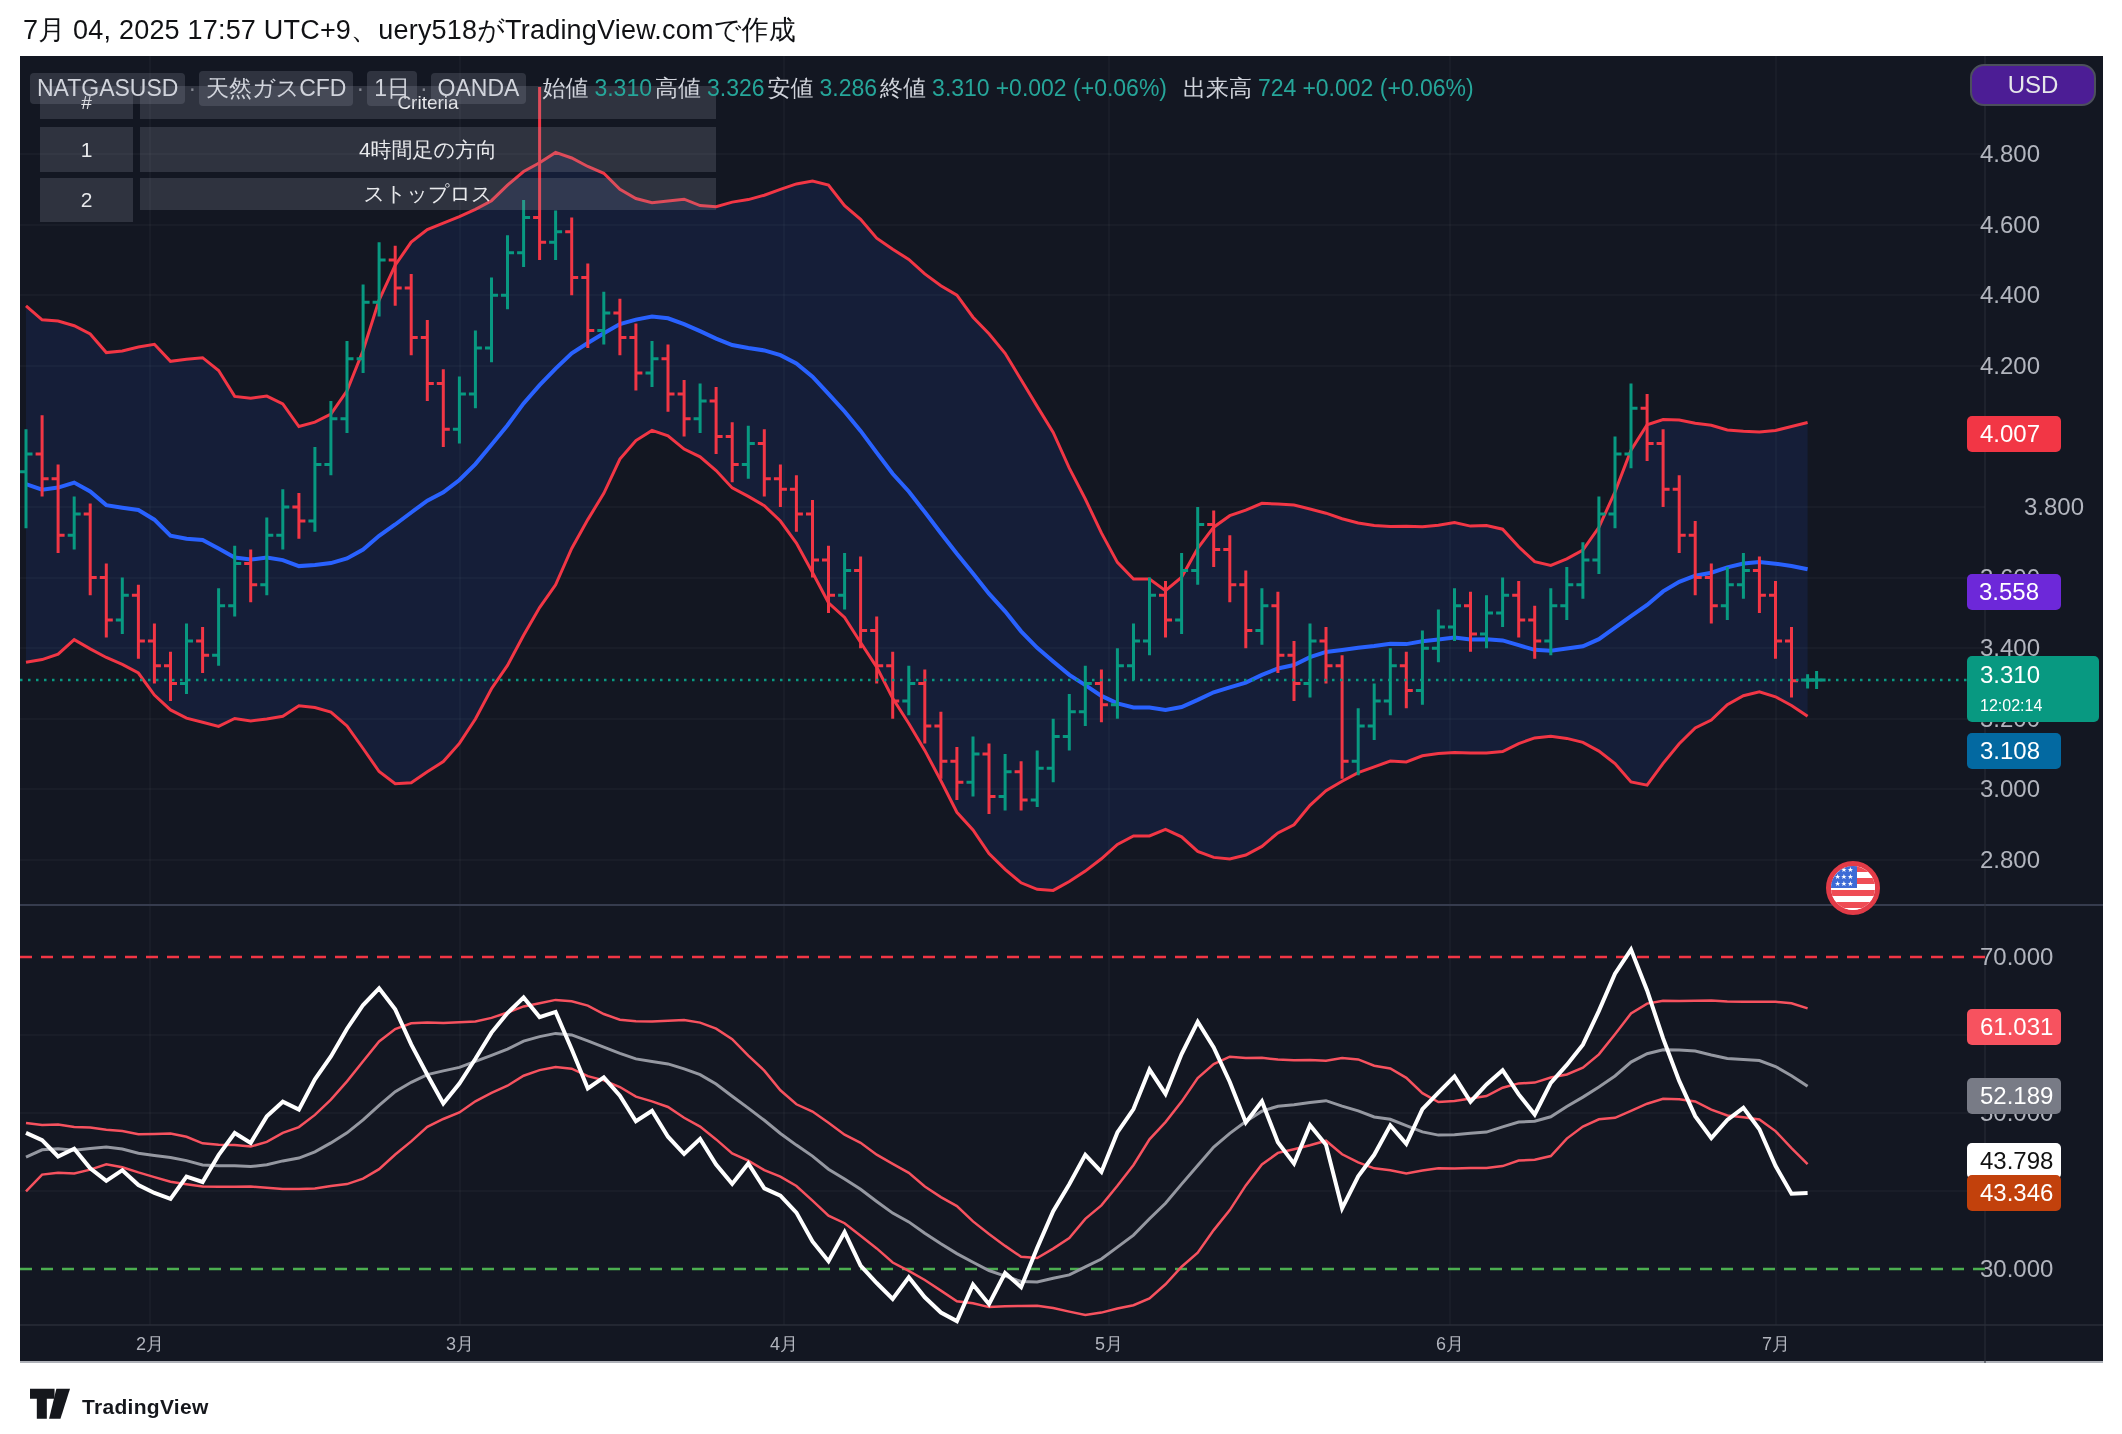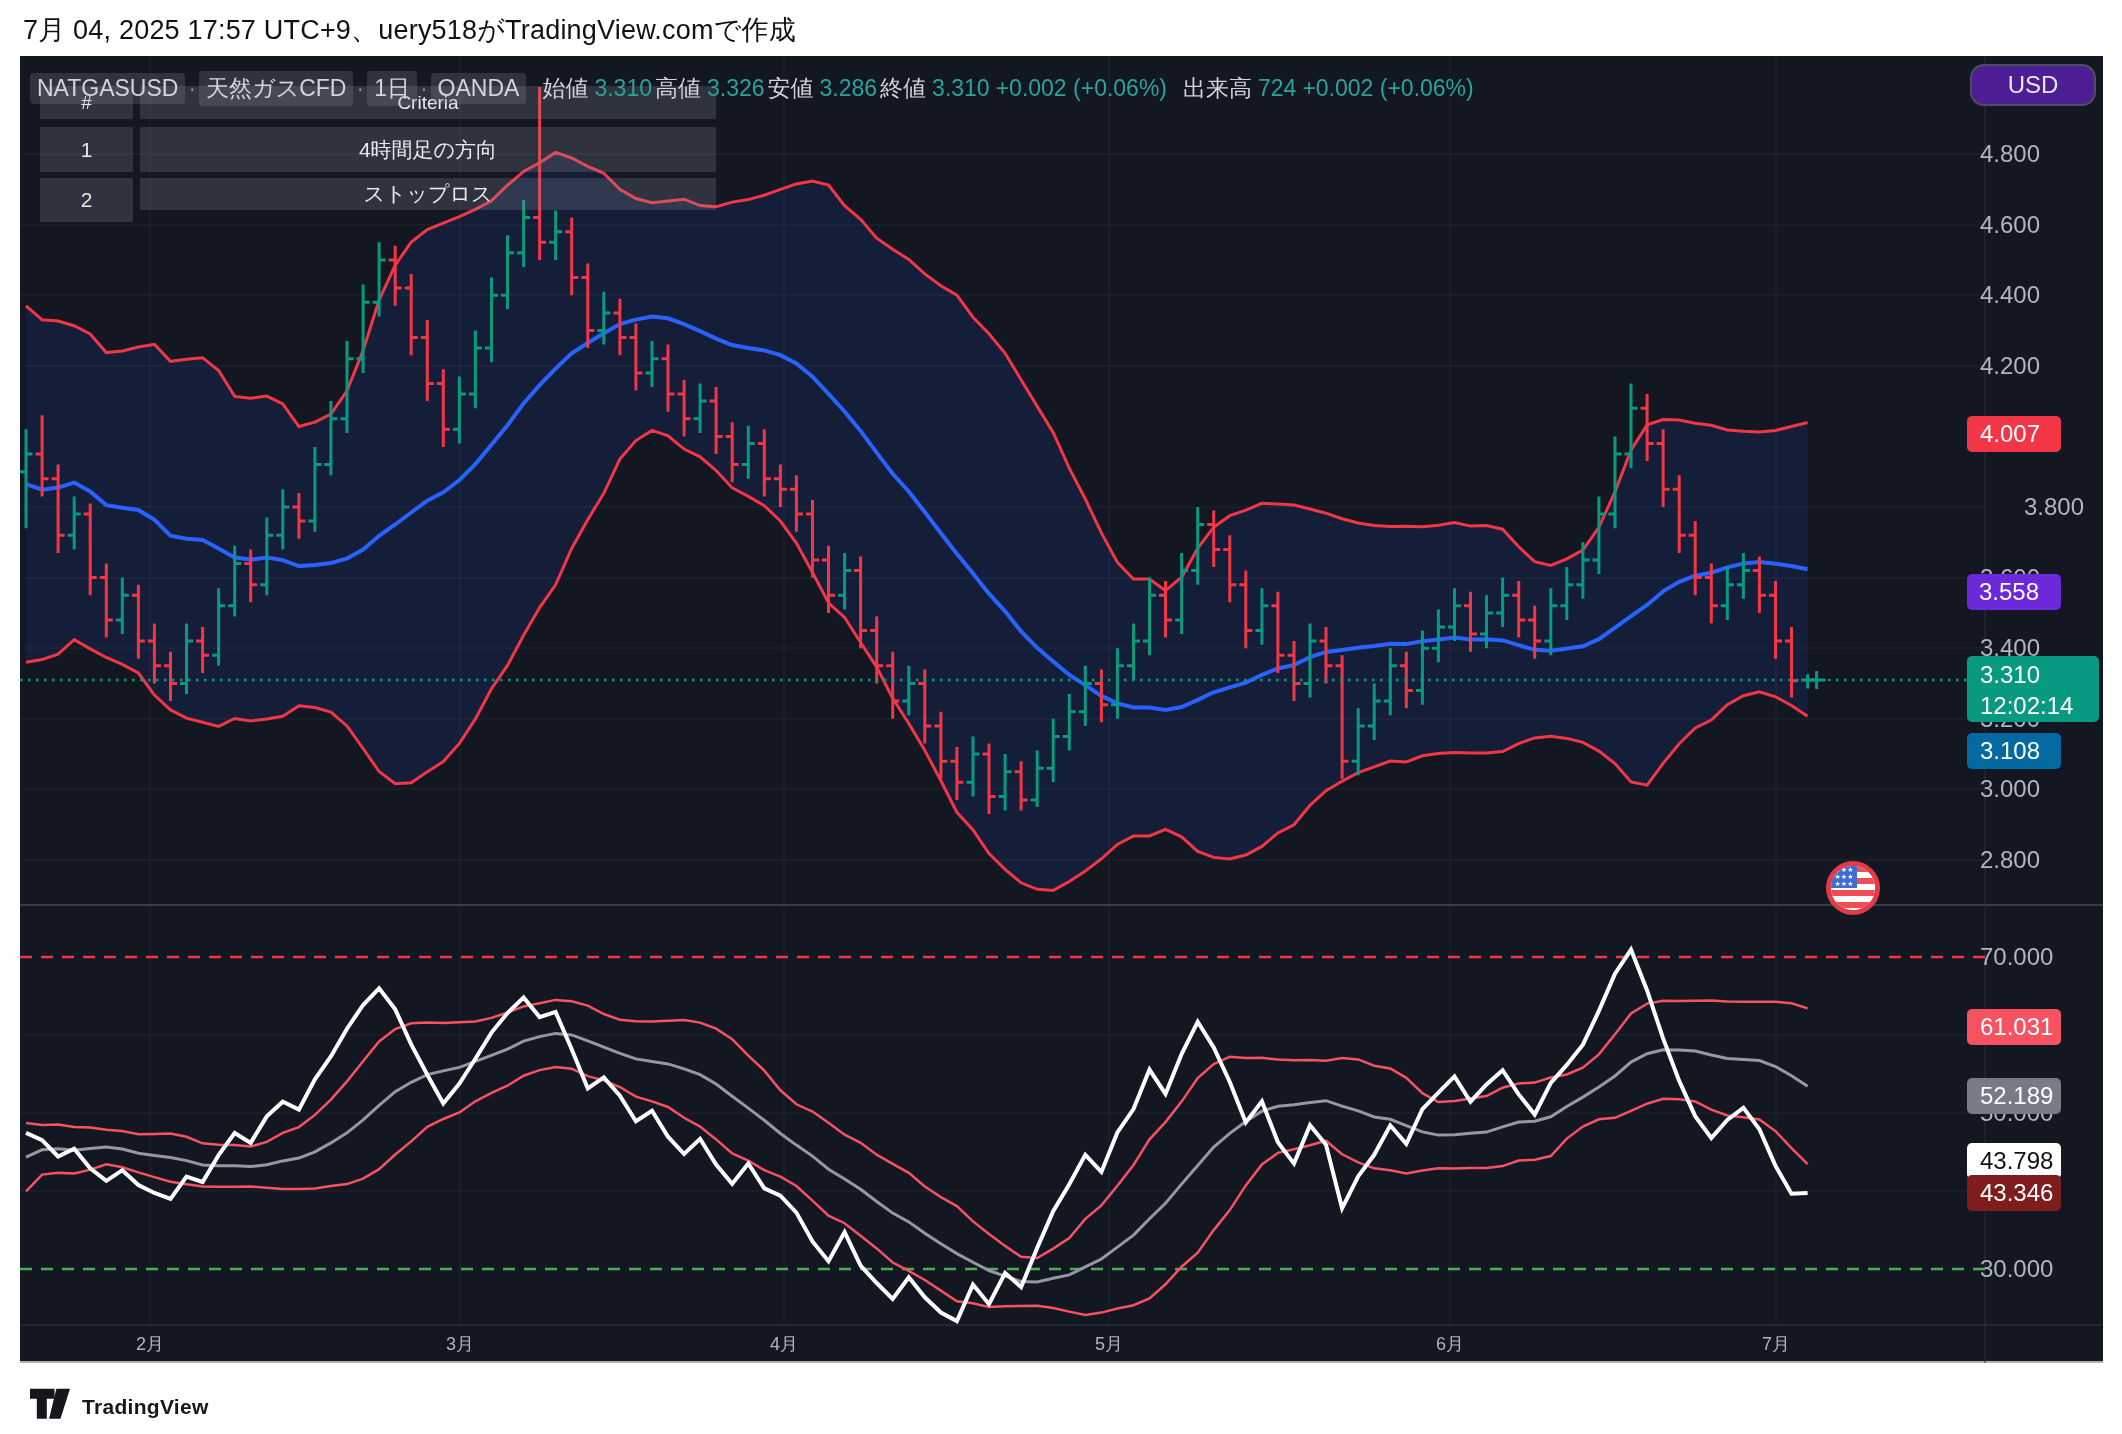--- a/index.html
+++ b/index.html
@@ -23,21 +23,21 @@
   #criteria-table { position:absolute; left:0; top:0; z-index:10; }
   #criteria-table .cell { position:absolute; background:rgba(151,156,170,0.22); color:#e8e9ec; display:flex; align-items:center; justify-content:center; }
   #criteria-table .hdr { font-size:19px; }
   #criteria-table .rowtxt { font-size:21px; }
 
   
   #axis-layer { position:absolute; left:0; top:0; width:2083px; height:1307px; z-index:20; }
   .tick { position:absolute; left:1960px; width:110px; height:28px; line-height:28px; font-size:24px; color:#b2b5be; }
   .badge { position:absolute; left:1947px; width:94px; height:36px; line-height:36px; border-radius:5px; font-size:24px; padding-left:13px; color:#fff; }
   .badge.wide { width:132px; height:66px; line-height:31px; padding-top:3px; }
-  .badge .sub { display:block; font-size:24px; }
+  .badge .sub { display:block; font-size:16px; }
 
   #usd-button { position:absolute; left:1950px; top:8px; width:126px; height:42px; background:#4c1d95; border:2px solid #4c505c; border-radius:14px; color:#e6e7ea; font-size:24px; display:flex; align-items:center; justify-content:center; z-index:25; }
 
   
   .month { position:absolute; width:80px; margin-left:-40px; top:1276px; text-align:center; font-size:18px; color:#b2b5be; z-index:5; }
 
   
   #flag-marker { position:absolute; left:1806px; top:805px; width:54px; height:54px; border-radius:50%; border:5px solid #e23b47; overflow:hidden; background:#fff; z-index:8; }
   #flag-marker .stripes { position:absolute; inset:0; background:repeating-linear-gradient(#ef4d55 0 6px, #ffffff 6px 12px); }
   #flag-marker .canton { position:absolute; left:0; top:0; width:26px; height:22px; background:#3d6bd6; color:#fff; font-size:7px; line-height:7px; text-align:center; overflow:hidden; }
@@ -147,21 +147,21 @@
       <div class="tick" style="top: 887px;">70.000</div>
       <div class="tick" style="top: 1043px;">50.000</div>
       <div class="tick" style="top: 1199px;">30.000</div>
       <div class="badge" style="background: rgb(242, 54, 69); color: rgb(255, 255, 255); top: 360px;">4.007</div>
       <div class="badge" style="background: #6d28d9; color: rgb(255, 255, 255); top: 518px; padding-left: 12px;">3.558</div>
       <div class="badge wide" style="background: rgb(8, 153, 129); color: rgb(255, 255, 255); top: 600px;">3.310<span class="sub">12:02:14</span></div>
       <div class="badge" style="background: #0369a1; color: rgb(255, 255, 255); top: 677px;">3.108</div>
       <div class="badge" style="background: rgb(247, 82, 95); color: rgb(255, 255, 255); top: 953px;">61.031</div>
       <div class="badge" style="background: rgb(120, 123, 134); color: rgb(255, 255, 255); top: 1022px;">52.189</div>
       <div class="badge" style="background: rgb(255, 255, 255); color: rgb(17, 17, 17); top: 1087px;">43.798</div>
-      <div class="badge" style="background: #7f1d1d; color: rgb(255, 255, 255); top: 1119px;">43.346</div>
+      <div class="badge" style="background: #c2410c; color: rgb(255, 255, 255); top: 1119px;">43.346</div>
     </div>
 
   <div id="usd-button">USD</div>
 
   <div id="time-axis-labels">
       <div class="month" style="left: 130px;">2月</div>
       <div class="month" style="left: 440px;">3月</div>
       <div class="month" style="left: 764px;">4月</div>
       <div class="month" style="left: 1089px;">5月</div>
       <div class="month" style="left: 1430px;">6月</div>

